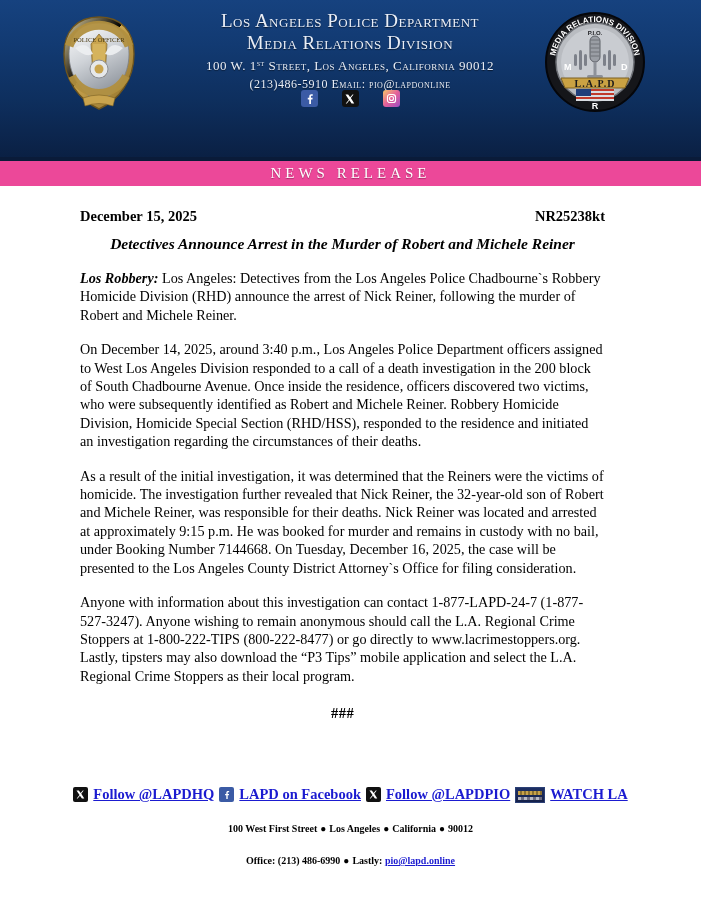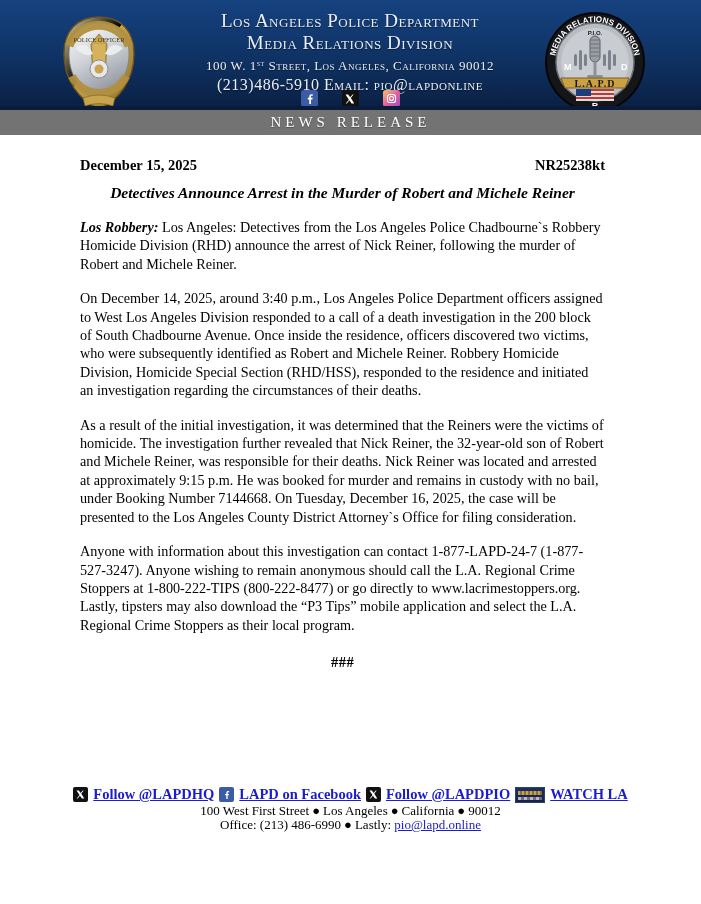--- a/index.html
+++ b/index.html
@@ -13,21 +13,21 @@
     font-family: "Liberation Serif", "DejaVu Serif", serif;
     color: #000000;
     position: relative;
     overflow: hidden;
   }
 
   
   .masthead {
     position: relative;
     width: 701px;
-    height: 110px;
+    height: 161px;
     background: linear-gradient(180deg, #16427f 0%, #123a72 28%, #0e2f5e 62%, #0a1f42 100%);
     overflow: hidden;
   }
   .masthead::after{
     content:"";
     position:absolute; left:0; right:0; bottom:0; height:4px;
     background:#0a1b39;
   }
   .mast-center {
     position: absolute;
@@ -39,21 +39,21 @@
   }
   .mast-line {
     font-variant: small-caps;
     letter-spacing: 0.5px;
     text-shadow: 0 1px 1px rgba(0,0,0,.55);
     white-space: nowrap;
   }
   .mast-l1 { font-size: 19px; line-height: 22px; }
   .mast-l2 { font-size: 19px; line-height: 22px; }
   .mast-l3 { font-size: 13px; line-height: 19px; text-align: center; }
-  .mast-l4 { font-size: 16px; line-height: 19px; }
+  .mast-l4 { font-size: 12px; line-height: 19px; }
   .mast-l3 sup { font-size: 8px; vertical-align: 4px; }
 
   .socials {
     position: absolute;
     left: 160px;
     top: 90px;
     width: 380px;
     display: flex;
     justify-content: center;
     gap: 24px;
@@ -78,21 +78,21 @@
   .seal-right {
     position: absolute;
     left: 543px; top: 10px;
     width: 104px; height: 104px;
   }
 
   
   .newsbar {
     width: 701px;
     height: 25px;
-    background: #737373;
+    background: #ec4899;
     display: flex;
     align-items: center;
     justify-content: center;
   }
   .newsbar-text {
     color: #ffffff;
     font-size: 15px;
     letter-spacing: 4px;
     font-variant: small-caps;
     text-shadow: 0 1px 1px rgba(0,0,0,.35);
@@ -179,24 +179,24 @@
     position:absolute; left:2px; top:3px; width:24px; height:4px;
     background: repeating-linear-gradient(90deg,#c8a24a 0 2px,#8a7030 2px 4px);
   }
   .fi-watch::after{
     content:"";
     position:absolute; left:2px; bottom:2px; width:24px; height:3px;
     background: repeating-linear-gradient(90deg,#b9b9c4 0 3px,#6d6d80 3px 6px);
   }
   .foot-addr {
     text-align: center;
-    font-size: 13px;
-    font-weight: normal;
+    font-size: 10px;
+    font-weight: bold;
     line-height: 13px;
-    margin-top: 1px;
+    margin-top: 19px;
     font-family: "Liberation Serif", serif;
   }
   .foot-addr .sep { padding: 0 3px; }
   .foot-addr a {
     color: #1b1bd0;
     text-decoration: underline;
   }
 </style>
 </head>
 <body>

